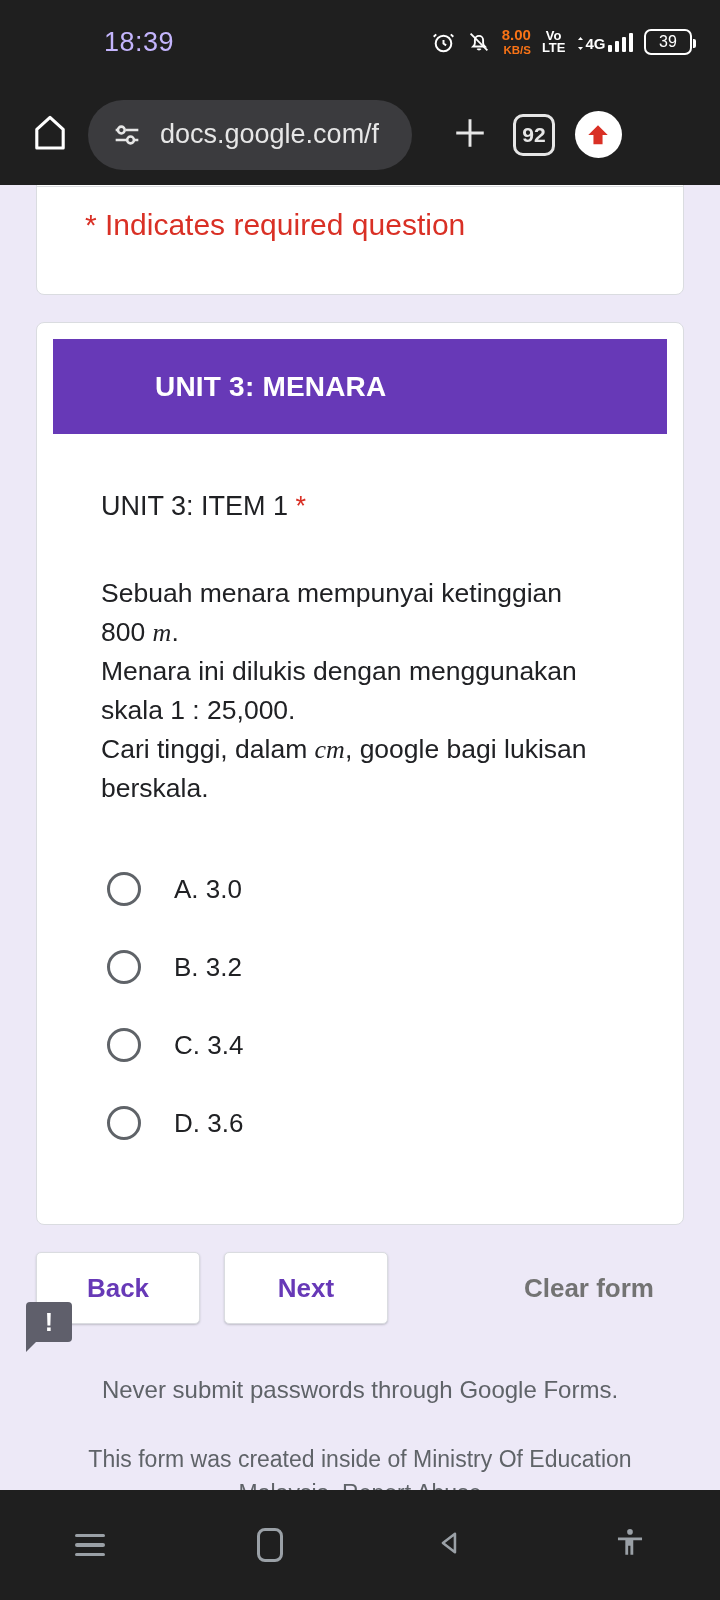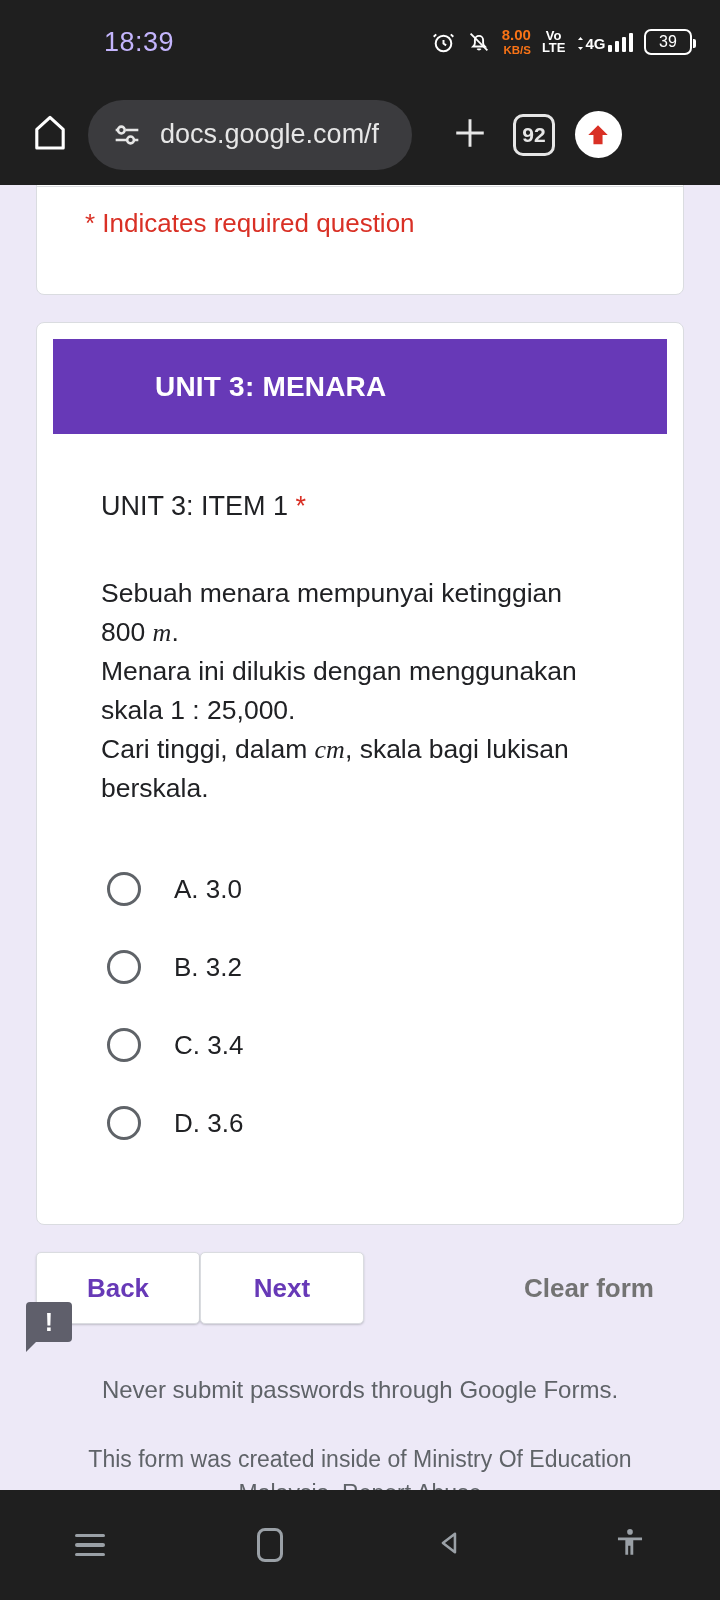--- a/index.html
+++ b/index.html
@@ -176,21 +176,21 @@
     top: 22px;
     left: 0; right: 0;
     height: 1px;
     background: #dadce0;
   }
   .required-note {
     position: absolute;
     top: 44px;
     left: 48px;
     color: #d93025;
-    font-size: 26px;
+    font-size: 30px;
   }
 
   
   .card-section {
     margin-top: 27px;
     overflow: hidden;
     padding: 16px;
   }
   .section-header {
     background: #6739b7;
@@ -263,21 +263,21 @@
     height: 72px;
     min-width: 164px;
     display: flex;
     align-items: center;
     justify-content: center;
     color: #6739b7;
     font-size: 26px;
     font-weight: 700;
     box-shadow: 0 1px 2px rgba(60,64,67,0.25);
   }
-  .btn-next { }
+  .btn-next { margin-left: 24px; }
   .clear-form {
     margin-left: auto;
     margin-right: 30px;
     color: #737373;
     font-size: 26px;
     font-weight: 700;
   }
 
   .never-submit {
     text-align: center;
@@ -474,21 +474,21 @@
         <span class="req-star">*</span>
       </div>
 
       <div class="question-text">
         <span>Sebuah menara mempunyai ketinggian</span><br>
         <span>800</span>
         <span class="mathvar">m</span><span>.</span><br>
         <span>Menara ini dilukis dengan menggunakan</span><br>
         <span>skala 1 : 25,000.</span><br>
         <span>Cari tinggi, dalam</span>
-        <span class="mathvar">cm</span><span>, skala bagi lukisan</span><br>
+        <span class="mathvar">cm</span><span>, google bagi lukisan</span><br>
         <span>berskala.</span>
       </div>
 
       <div class="options">
         <div class="option-row">
           <span class="radio"></span>
           <span class="option-label">A. 3.0</span>
         </div>
         <div class="option-row">
           <span class="radio"></span>

